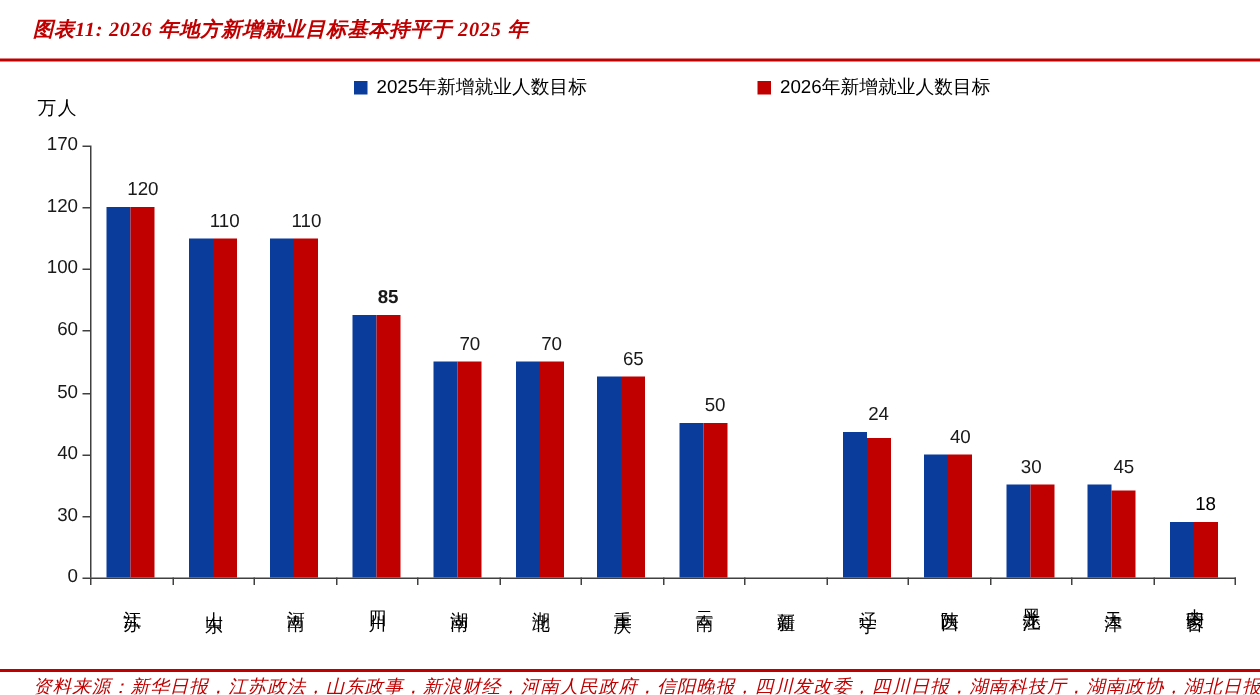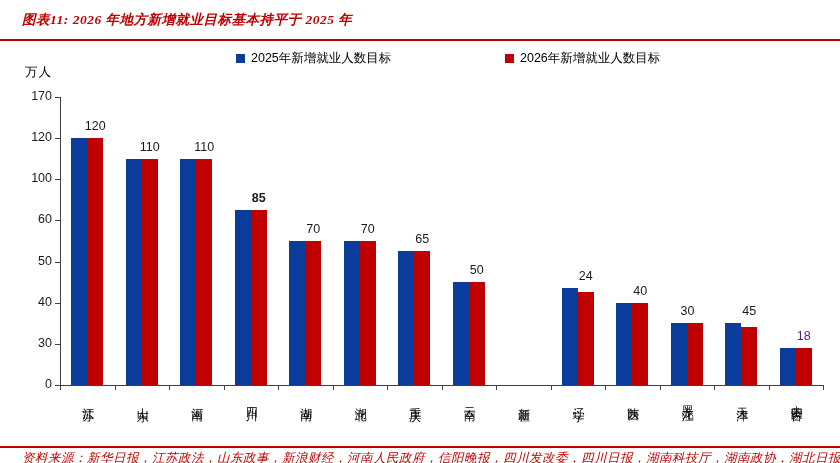--- a/index.html
+++ b/index.html
@@ -165,21 +165,21 @@
         <div class="value-label" style="left: 28px; bottom: 66.7143px; color: rgb(26, 26, 26);">30</div>
       </div>
       <div class="bar-group" style="left: 654px; width: 54.5px;">
         <div class="bar" style="left: 11.25px; width: 16px; height: 61.7143px; background: rgb(10, 61, 155);"></div>
         <div class="bar" style="left: 27.25px; width: 16px; height: 57.6px; background: rgb(192, 0, 0);"></div>
         <div class="value-label" style="left: 35.25px; bottom: 66.7143px; color: rgb(26, 26, 26);">45</div>
       </div>
       <div class="bar-group" style="left: 708.5px; width: 54.5px;">
         <div class="bar" style="left: 11.25px; width: 16px; height: 37.0286px; background: rgb(10, 61, 155);"></div>
         <div class="bar" style="left: 27.25px; width: 16px; height: 37.0286px; background: rgb(192, 0, 0);"></div>
-        <div class="value-label" style="left: 35.25px; bottom: 42.0286px; color: #4c1d95; text-align: center;">18</div>
+        <div class="value-label" style="left: 35.25px; bottom: 42.0286px; color: #000000; text-align: center;">18</div>
       </div>
     </div>
   <div id="xlabels">
       <div class="category-label" style="left: 60px; width: 54.5px;"><span>江苏</span></div>
       <div class="category-label" style="left: 114.5px; width: 54.5px;"><span>山东</span></div>
       <div class="category-label" style="left: 169px; width: 54.5px;"><span>河南</span></div>
       <div class="category-label" style="left: 223.5px; width: 54.5px;"><span>四川</span></div>
       <div class="category-label" style="left: 278px; width: 54.5px;"><span>湖南</span></div>
       <div class="category-label" style="left: 332.5px; width: 54.5px;"><span>湖北</span></div>
       <div class="category-label" style="left: 387px; width: 54.5px;"><span>重庆</span></div>

